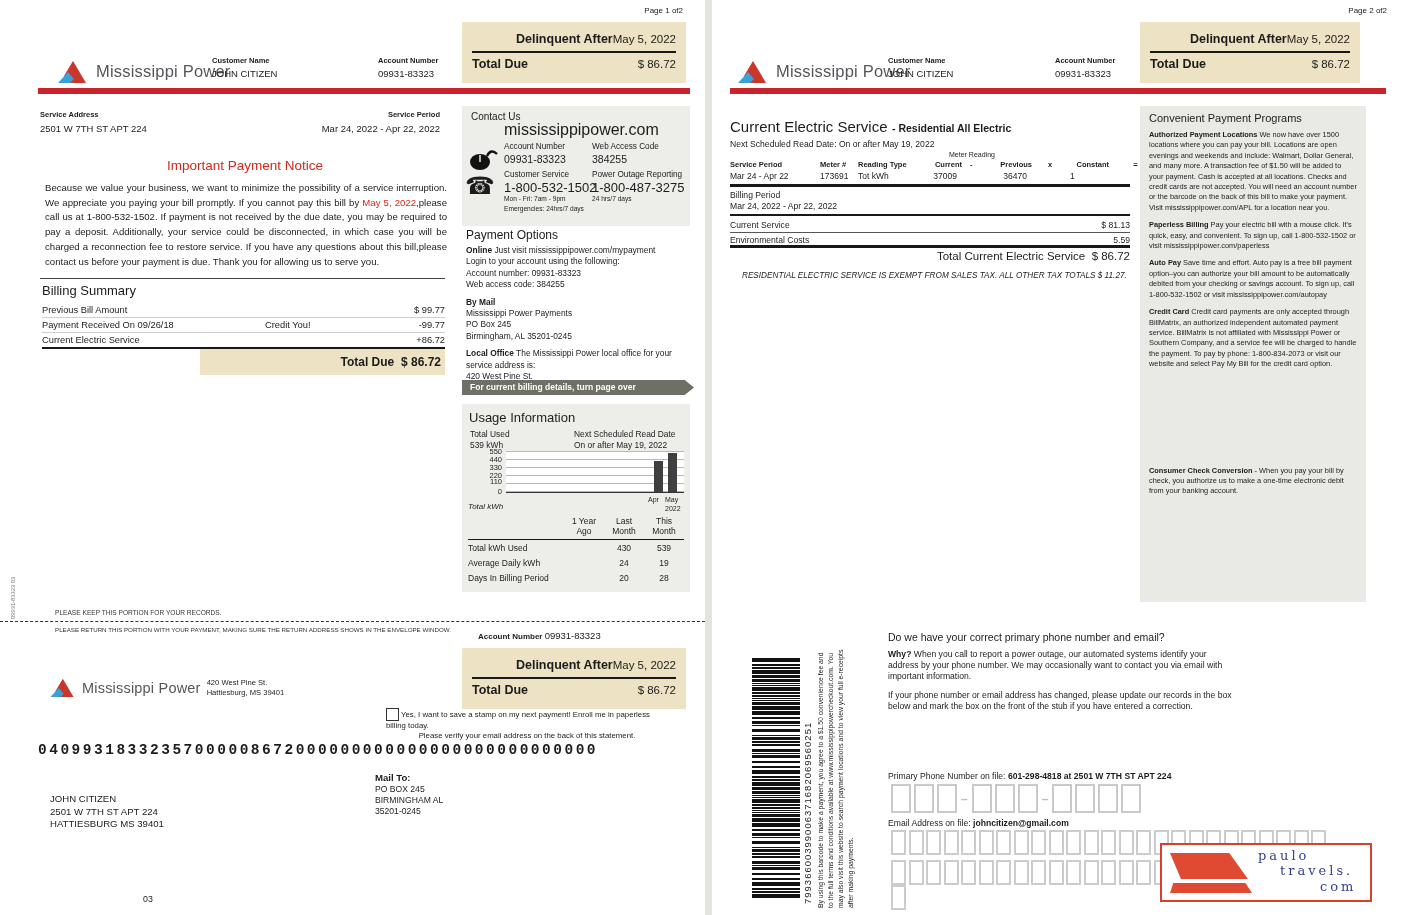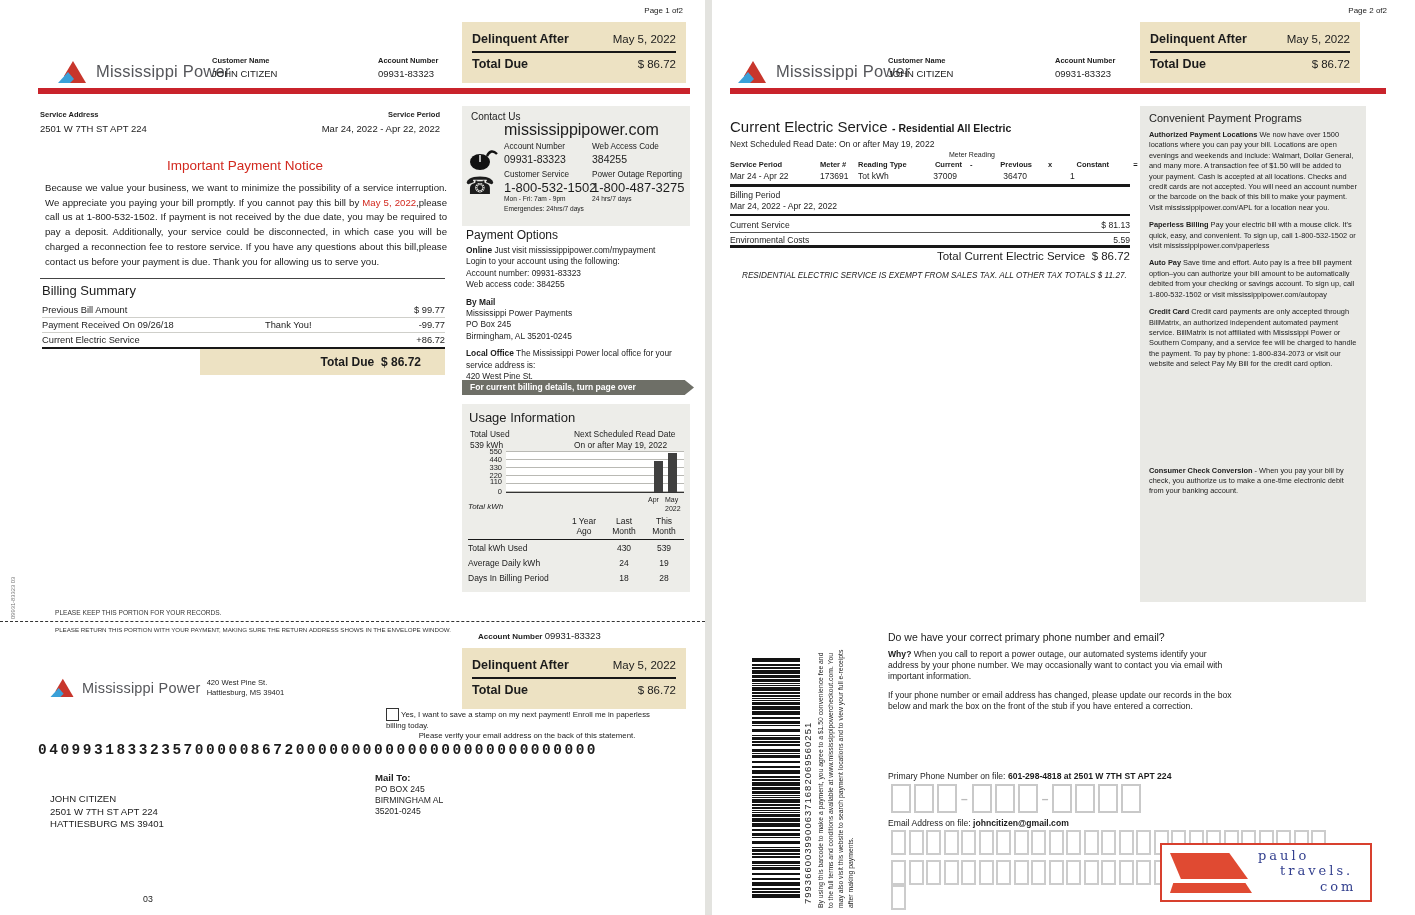--- a/index.html
+++ b/index.html
@@ -8,21 +8,21 @@
   .page{position:absolute;top:0;height:915px;background:#fff;overflow:hidden;}
   .abs{position:absolute;}
   .b{font-weight:normal;}
   .i{font-style:italic;}
   .r{text-align:right;}
   .c{text-align:center;}
   .divider{position:absolute;top:0;left:705px;width:7px;height:915px;background:#e3e3df;}
   
   .tanbox{background:#ede2c3;padding:6px 10px 7px 10px;}
   .tanrow{display:flex;justify-content:space-between;align-items:baseline;padding:4px 0 5px 0;}
-  .tanrow.first{border-bottom:2px solid #181818;}
+  .tanrow.first{border-bottom:2px solid #181818;justify-content:flex-end;}
   .tanlabel{font-weight:bold;font-size:12.5px;}
   .tanval{font-size:11.5px;}
   .redbar{background:#c9232b;height:6px;}
   .logo-wordmark{font-size:16.5px;color:#55565a;letter-spacing:.2px;}
   .minihdr{font-size:7.5px;font-weight:bold;}
   .minival{font-size:9.5px;}
   
   .plot{position:absolute;background:#fff;border-bottom:1px solid #333;}
   .gridline{position:absolute;left:0;right:0;height:1px;background:#b9b9b4;}
   .ytick{position:absolute;left:-26px;width:22px;text-align:right;font-size:7.5px;color:#222;}
@@ -96,30 +96,30 @@
     <div class="abs" style="left:40px;top:278px;width:405px;border-top:1px solid #444;"></div>
     <div class="abs b" style="left:42px;top:283px;font-size:13px;">Billing Summary</div>
     <div class="abs" style="left:42px;top:303px;width:403px;font-size:9.3px;">
       <div style="display:flex;justify-content:space-between;padding:2px 0;border-bottom:1px solid #cfcfca;">
         <span style="flex:1;">Previous Bill Amount</span>
         <span style="width:120px;"></span>
         <span class="r" style="width:60px;">$ 99.77</span>
       </div>
       <div style="display:flex;justify-content:space-between;padding:2px 0;border-bottom:1px solid #cfcfca;">
         <span style="flex:1;">Payment Received On 09/26/18</span>
-        <span style="width:120px;">Thank You!</span>
+        <span style="width:120px;">Credit You!</span>
         <span class="r" style="width:60px;">-99.77</span>
       </div>
       <div style="display:flex;justify-content:space-between;padding:2px 0;border-bottom:2.5px solid #181818;">
         <span style="flex:1;">Current Electric Service</span>
         <span style="width:120px;"></span>
         <span class="r" style="width:60px;">+86.72</span>
       </div>
     </div>
-    <div class="abs" style="left:200px;top:349px;width:245px;background:#ede2c3;padding:6px 24px;box-sizing:border-box;text-align:right;font-size:12px;font-weight:bold;">
+    <div class="abs" style="left:200px;top:349px;width:245px;background:#ede2c3;padding:6px 4px;box-sizing:border-box;text-align:right;font-size:12px;font-weight:bold;">
       <span>Total Due</span>&nbsp;&nbsp;<span>$ 86.72</span>
     </div>
 
     <div class="abs" style="left:462px;top:106px;width:228px;height:120px;background:#ededE9;">
       <div class="abs b" style="left:9px;top:5px;font-size:10px;">Contact Us</div>
       <div class="abs" style="left:42px;top:15px;font-size:16px;">mississippipower.com</div>
       <svg class="abs" style="left:6px;top:38px;" width="32" height="28" viewBox="0 0 32 28">
         <ellipse cx="12" cy="18" rx="10" ry="8" fill="#121212"></ellipse>
         <path d="M19 12 q4 -8 10 -2" stroke="#121212" stroke-width="2.4" fill="none"></path>
         <line x1="12" y1="11" x2="12" y2="18" stroke="#fff" stroke-width="1.4"></line>
@@ -200,21 +200,21 @@
         </tr>
         <tr>
           <td>Average Daily kWh</td>
           <td class="num"></td>
           <td class="num">24</td>
           <td class="num b">19</td>
         </tr>
         <tr>
           <td>Days In Billing Period</td>
           <td class="num"></td>
-          <td class="num">18</td>
+          <td class="num">20</td>
           <td class="num b">28</td>
         </tr>
       </tbody>
         </table>
     </div>
 
     <div class="abs vtext" style="left:10px;top:555px;height:64px;font-size:5.8px;color:#777;">09931-83323 03</div>
 
     <div class="abs" style="left:55px;top:609px;font-size:6.6px;color:#333;">PLEASE KEEP THIS PORTION FOR YOUR RECORDS.</div>
     <div class="abs" style="left:0;top:621px;width:705px;border-top:1.5px dashed #333;"></div>

